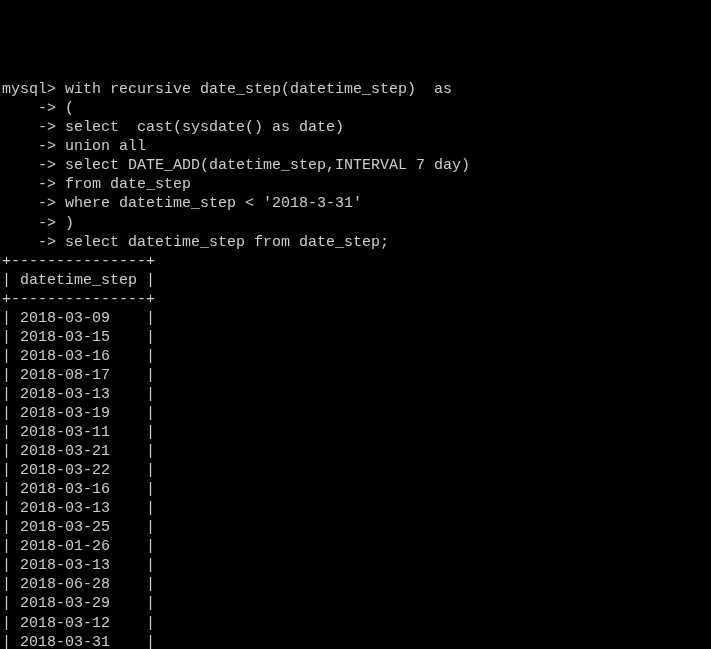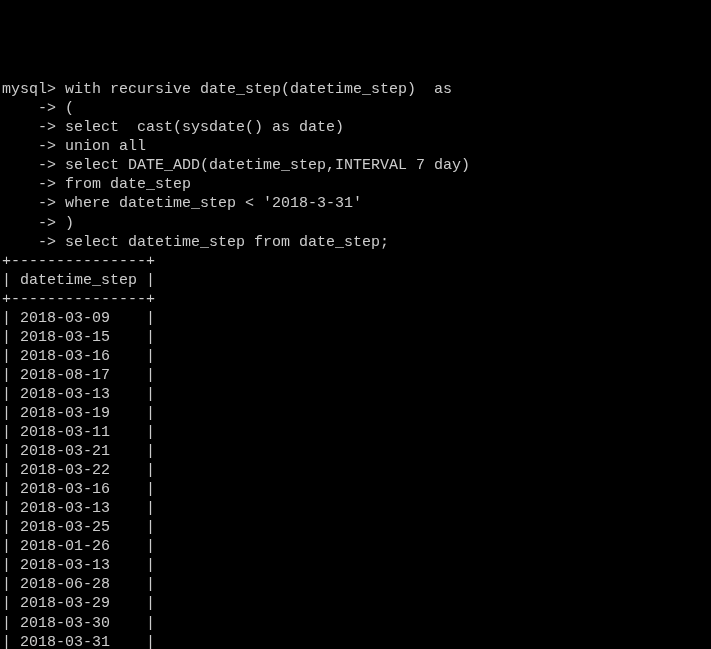--- a/index.html
+++ b/index.html
@@ -49,19 +49,19 @@
 <span>| 2018-03-11    |</span>
 <span>| 2018-03-21    |</span>
 <span>| 2018-03-22    |</span>
 <span>| 2018-03-16    |</span>
 <span>| 2018-03-13    |</span>
 <span>| 2018-03-25    |</span>
 <span>| 2018-01-26    |</span>
 <span>| 2018-03-13    |</span>
 <span>| 2018-06-28    |</span>
 <span>| 2018-03-29    |</span>
-<span>| 2018-03-30    |</span>
+<span>| 2018-03-12    |</span>
 <span>| 2018-03-31    |</span>
 
 </div>
 
 
 
 
 </body></html>

